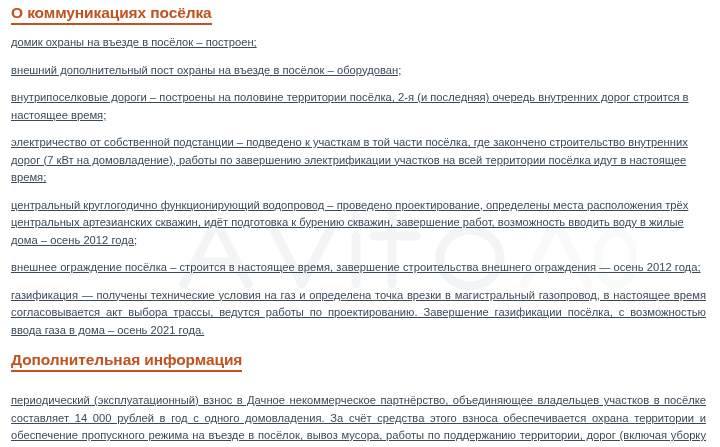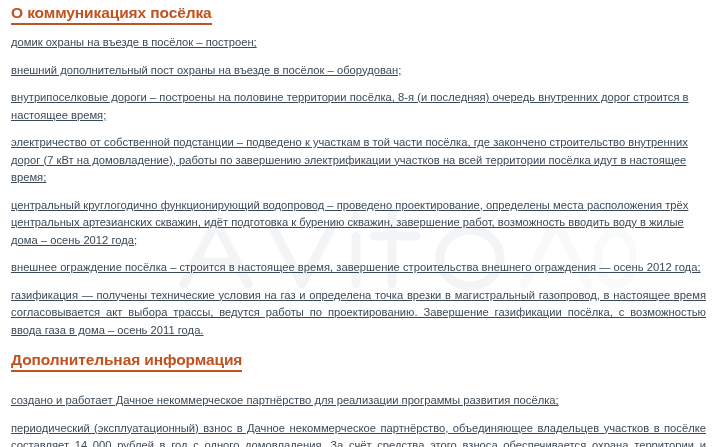--- a/index.html
+++ b/index.html
@@ -101,32 +101,31 @@
   </div>
 
   <div class="heading-wrap">
     <h2 class="section-heading">О коммуникациях посёлка</h2>
   </div>
 
   <p class="body-text">домик охраны на въезде в посёлок – построен;</p>
 
   <p class="body-text">внешний дополнительный пост охраны на въезде в посёлок – оборудован;</p>
 
-  <p class="body-text">внутрипоселковые дороги – построены на половине территории посёлка, 8-я (и последняя) очередь внутренних дорог строится в настоящее время;</p>
+  <p class="body-text">внутрипоселковые дороги – построены на половине территории посёлка, 2-я (и последняя) очередь внутренних дорог строится в настоящее время;</p>
 
 
   <p class="body-text">электричество от собственной подстанции – подведено к участкам в той части посёлка, где закончено строительство внутренних дорог (7 кВт на домовладение), работы по завершению электрификации участков на всей территории посёлка идут в настоящее время;</p>
 
   <p class="body-text">центральный круглогодично функционирующий водопровод – проведено проектирование, определены места расположения трёх центральных артезианских скважин, идёт подготовка к бурению скважин, завершение работ, возможность вводить воду в жилые дома – осень 2012 года;</p>
 
   <p class="body-text">внешнее ограждение посёлка – строится в настоящее время, завершение строительства внешнего ограждения — осень 2012 года;</p>
 
-  <p class="body-text justified">газификация — получены технические условия на газ и определена точка врезки в магистральный газопровод, в настоящее время согласовывается акт выбора трассы, ведутся работы по проектированию. Завершение газификации посёлка, с возможностью ввода газа в дома – осень 2011 года.</p>
+  <p class="body-text justified">газификация — получены технические условия на газ и определена точка врезки в магистральный газопровод, в настоящее время согласовывается акт выбора трассы, ведутся работы по проектированию. Завершение газификации посёлка, с возможностью ввода газа в дома – осень 2021 года.</p>
 
   <div class="heading-wrap second">
     <h2 class="section-heading">Дополнительная информация</h2>
   </div>
 
-  <p class="body-text">создано и работает Дачное некоммерческое партнёрство для реализации программы развития посёлка;</p>
 
   <p class="body-text justified">периодический (эксплуатационный) взнос в Дачное некоммерческое партнёрство, объединяющее владельцев участков в посёлке составляет 14 000 рублей в год с одного домовладения. За счёт средства этого взноса обеспечивается охрана территории и обеспечение пропускного режима на въезде в посёлок, вывоз мусора, работы по поддержанию территории, дорог (включая уборку внутренних дорог от снега), электрического и прочего оборудования посёлка в надлежащем порядке;</p>
 
 </div>
 
 </body></html>

